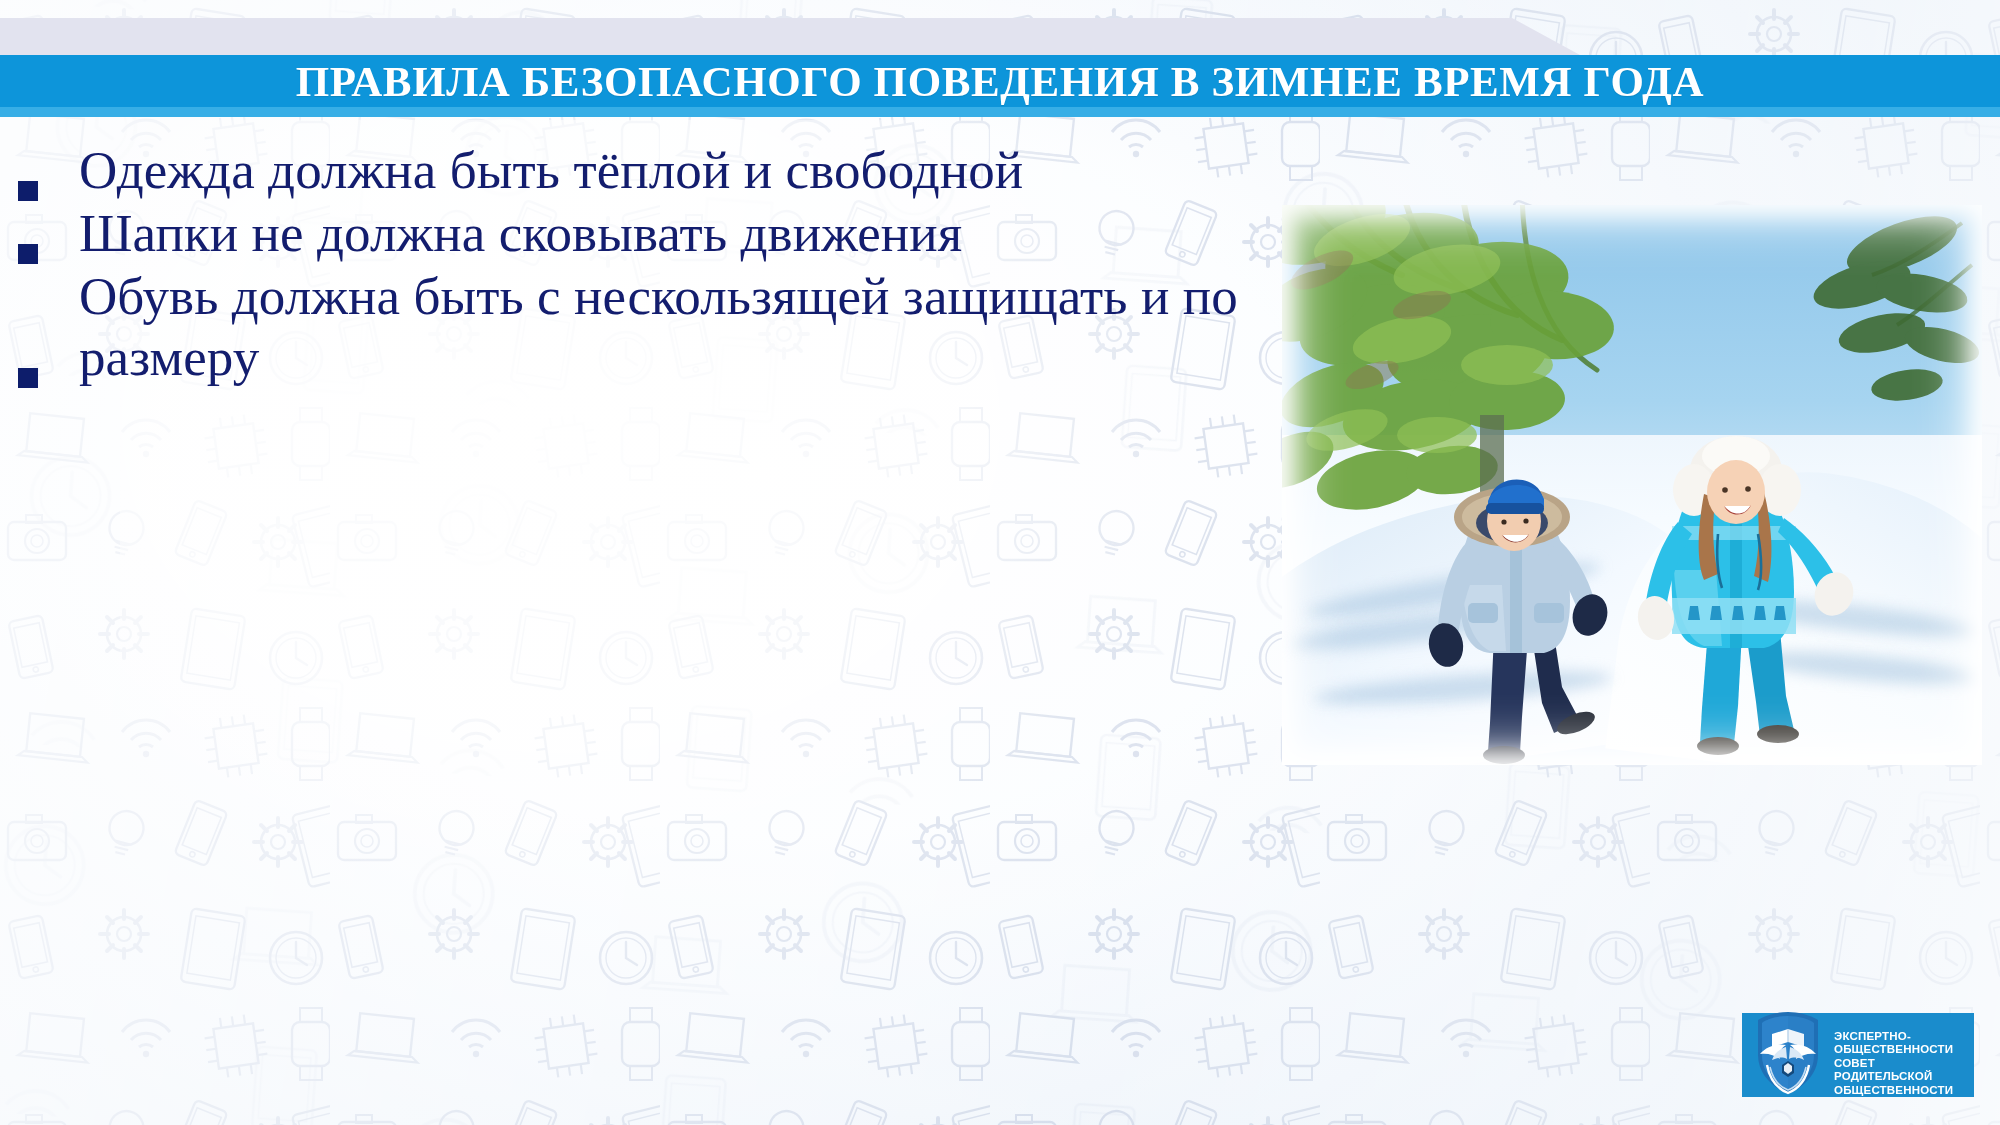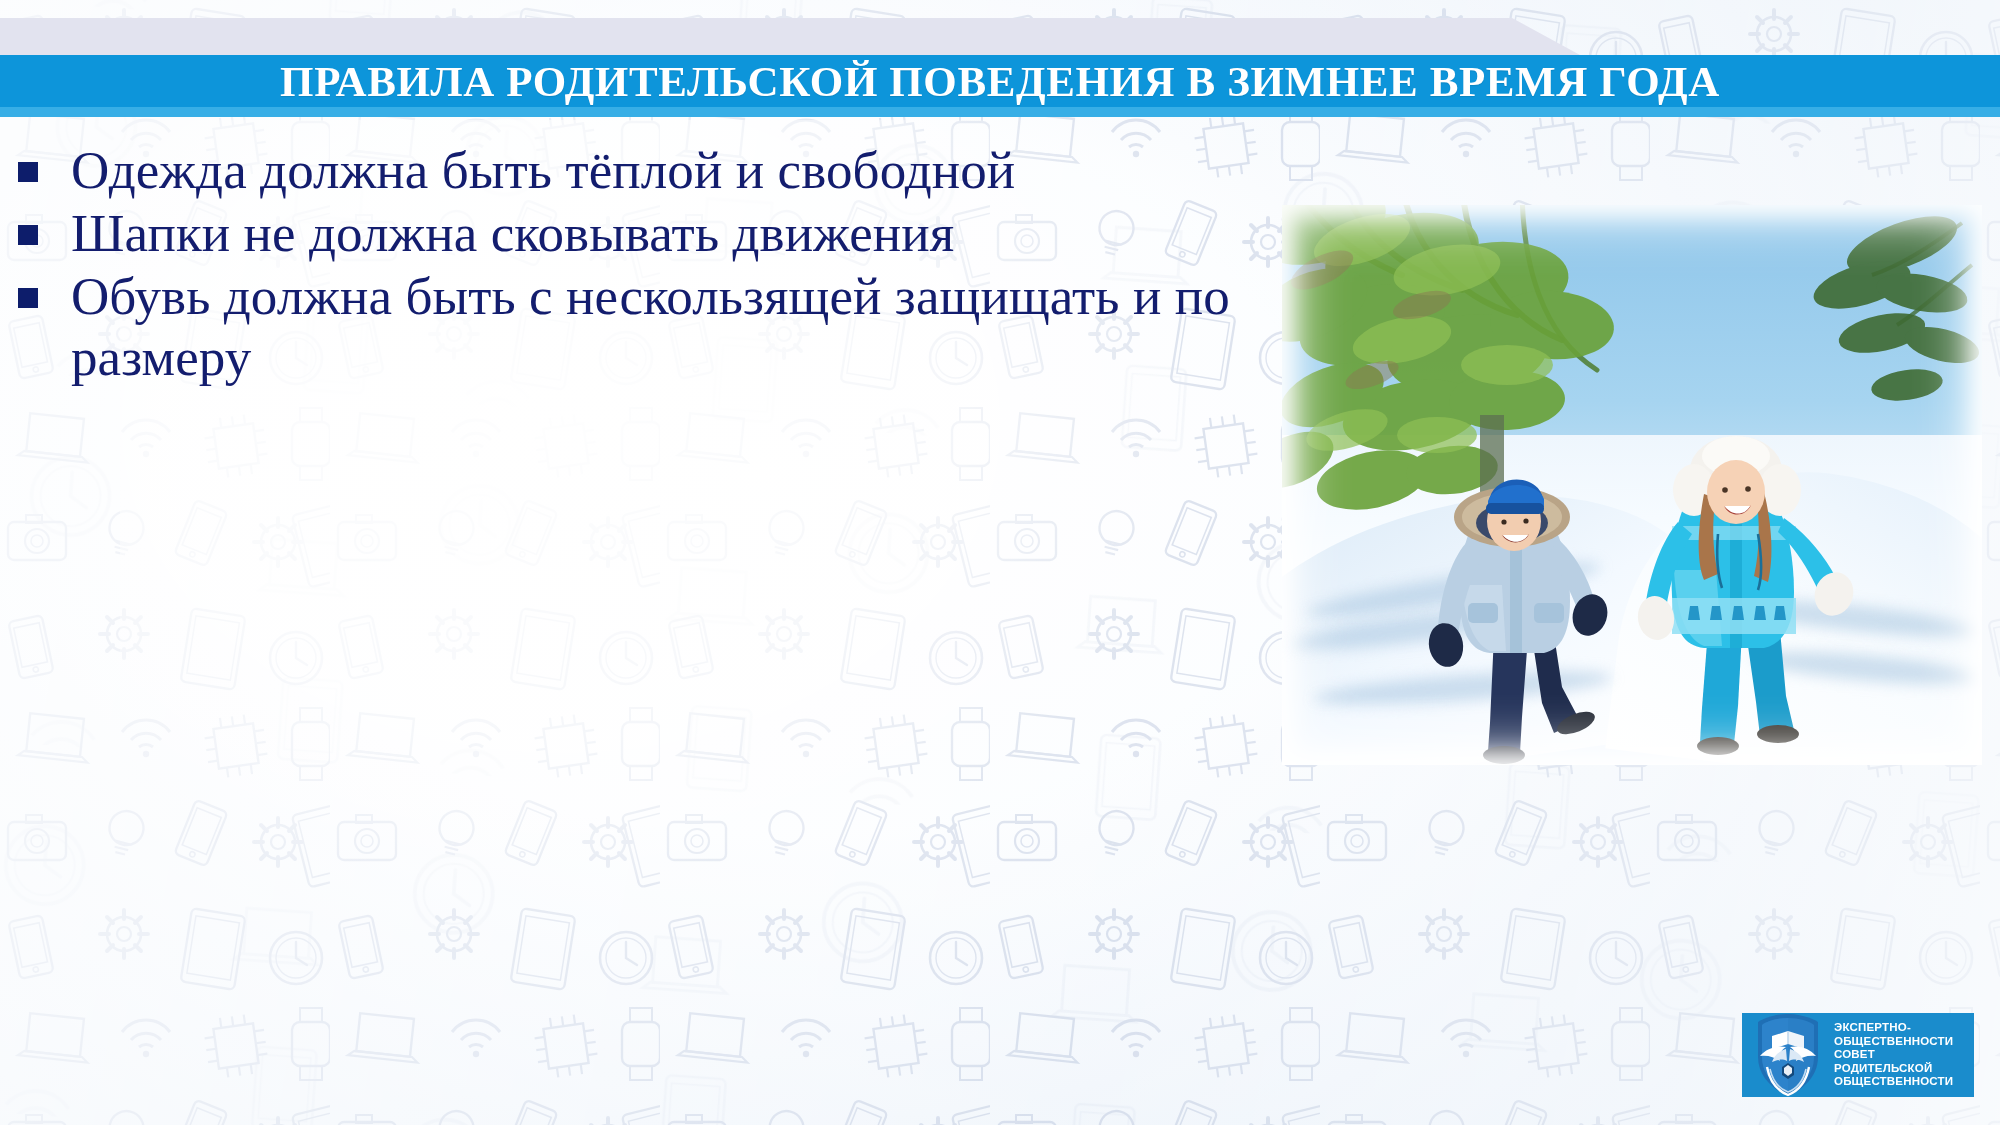--- a/index.html
+++ b/index.html
@@ -84,22 +84,23 @@
 
   
   .bullet-list {
     position: absolute;
     left: 18px;
     top: 140px;
     width: 1270px;
   }
   .bullet-item {
     display: flex;
-    align-items: flex-start;
+    align-items: flex-end;
     margin-bottom: 2px;
+    gap: 8px;
   }
   .bullet-marker {
     flex: 0 0 auto;
     width: 20px;
     height: 20px;
     background: #0d1d6b;
     margin-top: 22px;
     margin-right: 33px;
   }
   .bullet-text {
@@ -184,21 +185,21 @@
 
   
   .logo-block {
     position: absolute;
     left: 1742px;
     top: 1013px;
     width: 232px;
     height: 84px;
     background: #1a8ccc;
     display: flex;
-    align-items: center;
+    align-items: flex-end;
     padding: 0 8px 0 8px;
     box-sizing: border-box;
   }
   .logo-emblem {
     flex: 0 0 auto;
     width: 76px;
     height: 88px;
   }
   .logo-text {
     flex: 1 1 auto;
@@ -318,21 +319,21 @@
     <rect x="0" y="0" width="2000" height="1125" fill="url(#wm-pattern)"></rect>
     <rect x="0" y="0" width="2000" height="1125" fill="url(#wm-pattern2)" opacity=".5"></rect>
   </svg>
 
   <div class="bg-wash"></div>
   <div class="bg-glow"></div>
 
   <div class="top-band"></div>
   <div class="title-bar"></div>
   <div class="title-bar-under"></div>
-  <div class="title-text">ПРАВИЛА РОДИТЕЛЬСКОЙ ПОВЕДЕНИЯ В ЗИМНЕЕ ВРЕМЯ ГОДА</div>
+  <div class="title-text">ПРАВИЛА БЕЗОПАСНОГО ПОВЕДЕНИЯ В ЗИМНЕЕ ВРЕМЯ ГОДА</div>
 
   <div class="bullet-list">
 
     <div class="bullet-item">
       <span class="bullet-marker"></span>
       <span class="bullet-text">Одежда должна быть тёплой и свободной</span>
     </div>
 
     <div class="bullet-item">
       <span class="bullet-marker"></span>

